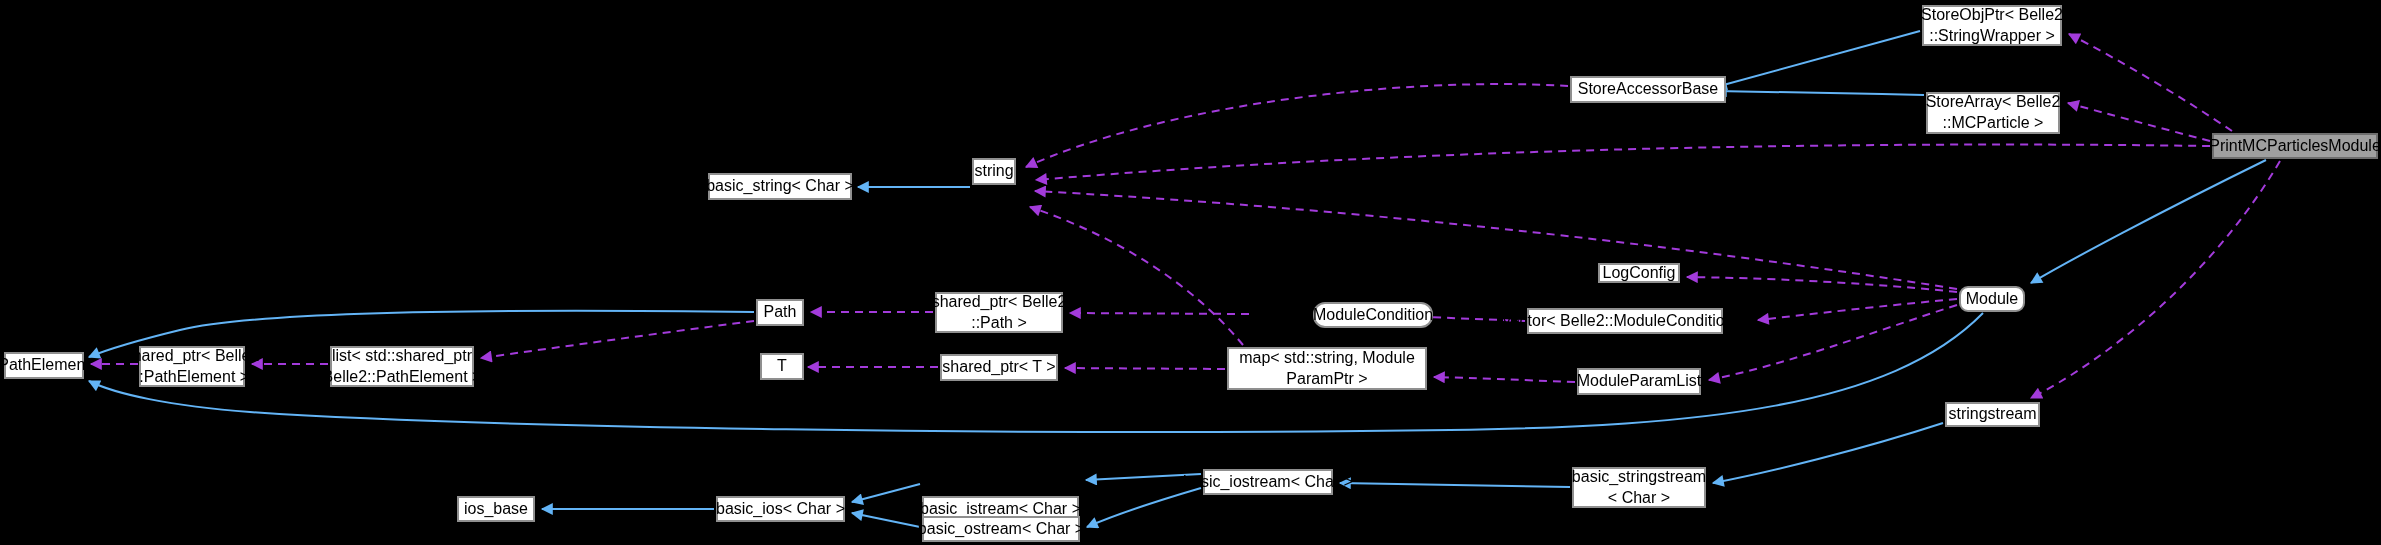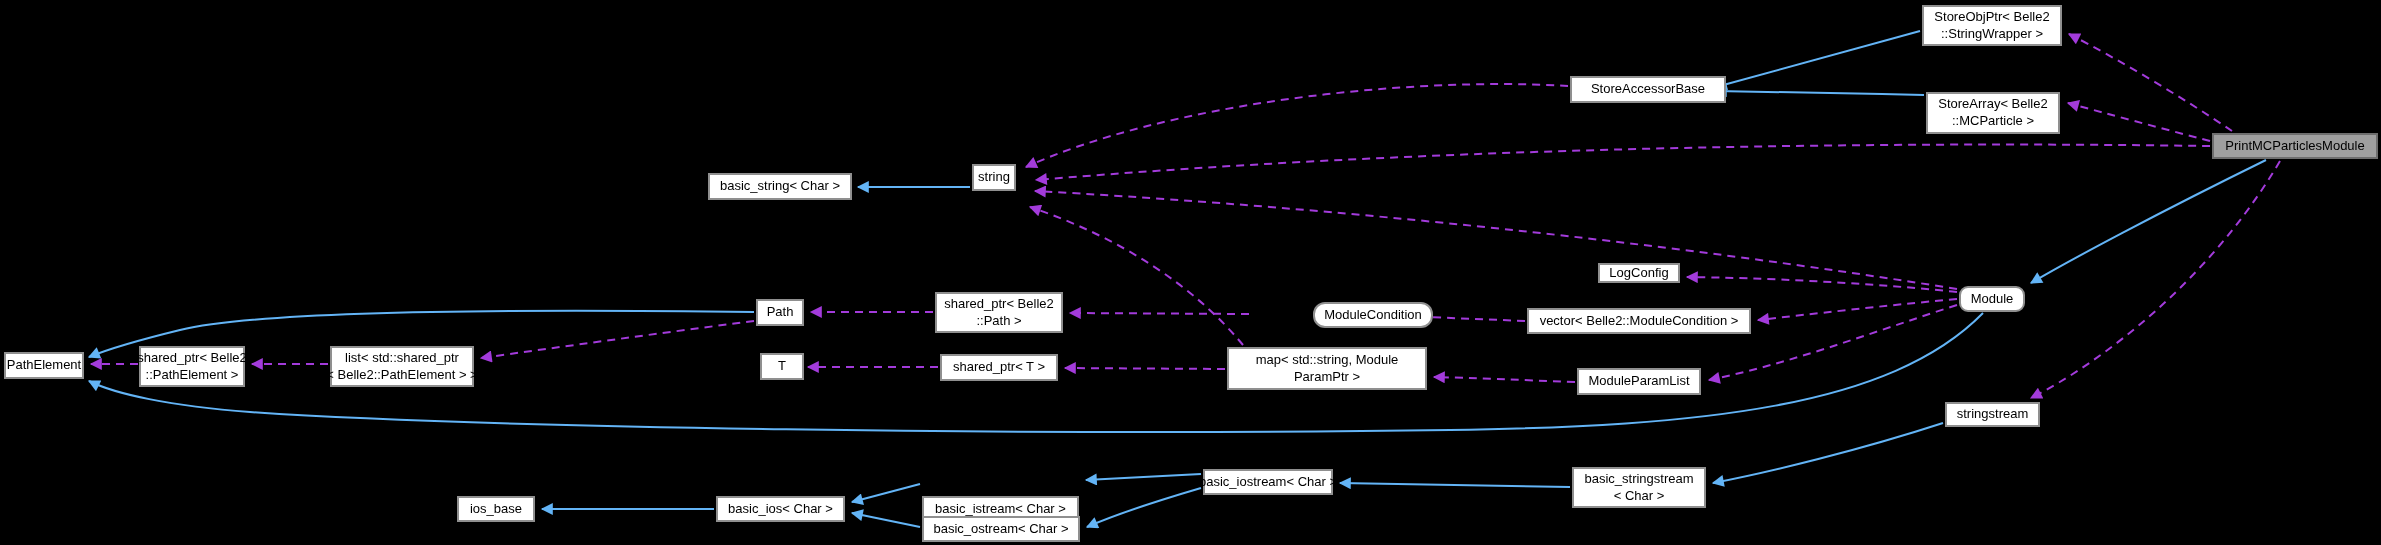--- a/index.html
+++ b/index.html
@@ -15,21 +15,21 @@
     position:absolute;
     box-sizing:border-box;
     background:#fff;
     border:2px solid #8f8f8f;
     color:#000;
     display:flex;
     flex-direction:column;
     align-items:center;
     justify-content:center;
     text-align:center;
-    font-size:13px;
+    font-size:16px;
     line-height:1.3;
     white-space:nowrap;
     cursor:pointer;
   }
   .node.highlight{
     background:#9f9f9f;
     border-color:#6e6e6e;
   }
   .node span{display:block;}
 </style>
@@ -89,21 +89,21 @@
         <span>shared_ptr&lt; Belle2</span>
         <span>::PathElement &gt;</span>
       </div>
       <div class="node" style="left: 330px; top: 346px; width: 144px; height: 41px;">
         <span>list&lt; std::shared_ptr</span>
         <span>&lt; Belle2::PathElement &gt; &gt;</span>
       </div>
       <div class="node" style="left: 708px; top: 173px; width: 144px; height: 27px;">
         <span>basic_string&lt; Char &gt;</span>
       </div>
-      <div class="node" style="left: 972px; top: 164px; width: 44px; height: 27px; justify-content: center;">
+      <div class="node" style="left: 972px; top: 158px; width: 44px; height: 27px; justify-content: center;">
         <span>string</span>
       </div>
       <div class="node" style="left: 756px; top: 299px; width: 48px; height: 27px;">
         <span>Path</span>
       </div>
       <div class="node" style="left: 935px; top: 292px; width: 128px; height: 41px;">
         <span>shared_ptr&lt; Belle2</span>
         <span>::Path &gt;</span>
       </div>
       <div class="node" style="left: 760px; top: 353px; width: 44px; height: 27px;">
@@ -112,21 +112,21 @@
       <div class="node" style="left: 940px; top: 354px; width: 118px; height: 27px;">
         <span>shared_ptr&lt; T &gt;</span>
       </div>
       <div class="node" style="left: 1227px; top: 347px; width: 200px; height: 43px;">
         <span>map&lt; std::string, Module</span>
         <span>ParamPtr &gt;</span>
       </div>
       <div class="node" style="left: 1313px; top: 302px; width: 120px; height: 26px; border-radius: 12px;">
         <span>ModuleCondition</span>
       </div>
-      <div class="node" style="left: 1527px; top: 308px; width: 224px; height: 26px;">
+      <div class="node" style="left: 1527px; top: 308px; width: 196px; height: 26px;">
         <span>vector&lt; Belle2::ModuleCondition &gt;</span>
       </div>
       <div class="node" style="left: 1577px; top: 368px; width: 124px; height: 27px;">
         <span>ModuleParamList</span>
       </div>
       <div class="node" style="left: 1598px; top: 263px; width: 82px; height: 20px;">
         <span>LogConfig</span>
       </div>
       <div class="node" style="left: 1959px; top: 286px; width: 66px; height: 26px; border-radius: 9px;">
         <span>Module</span>

